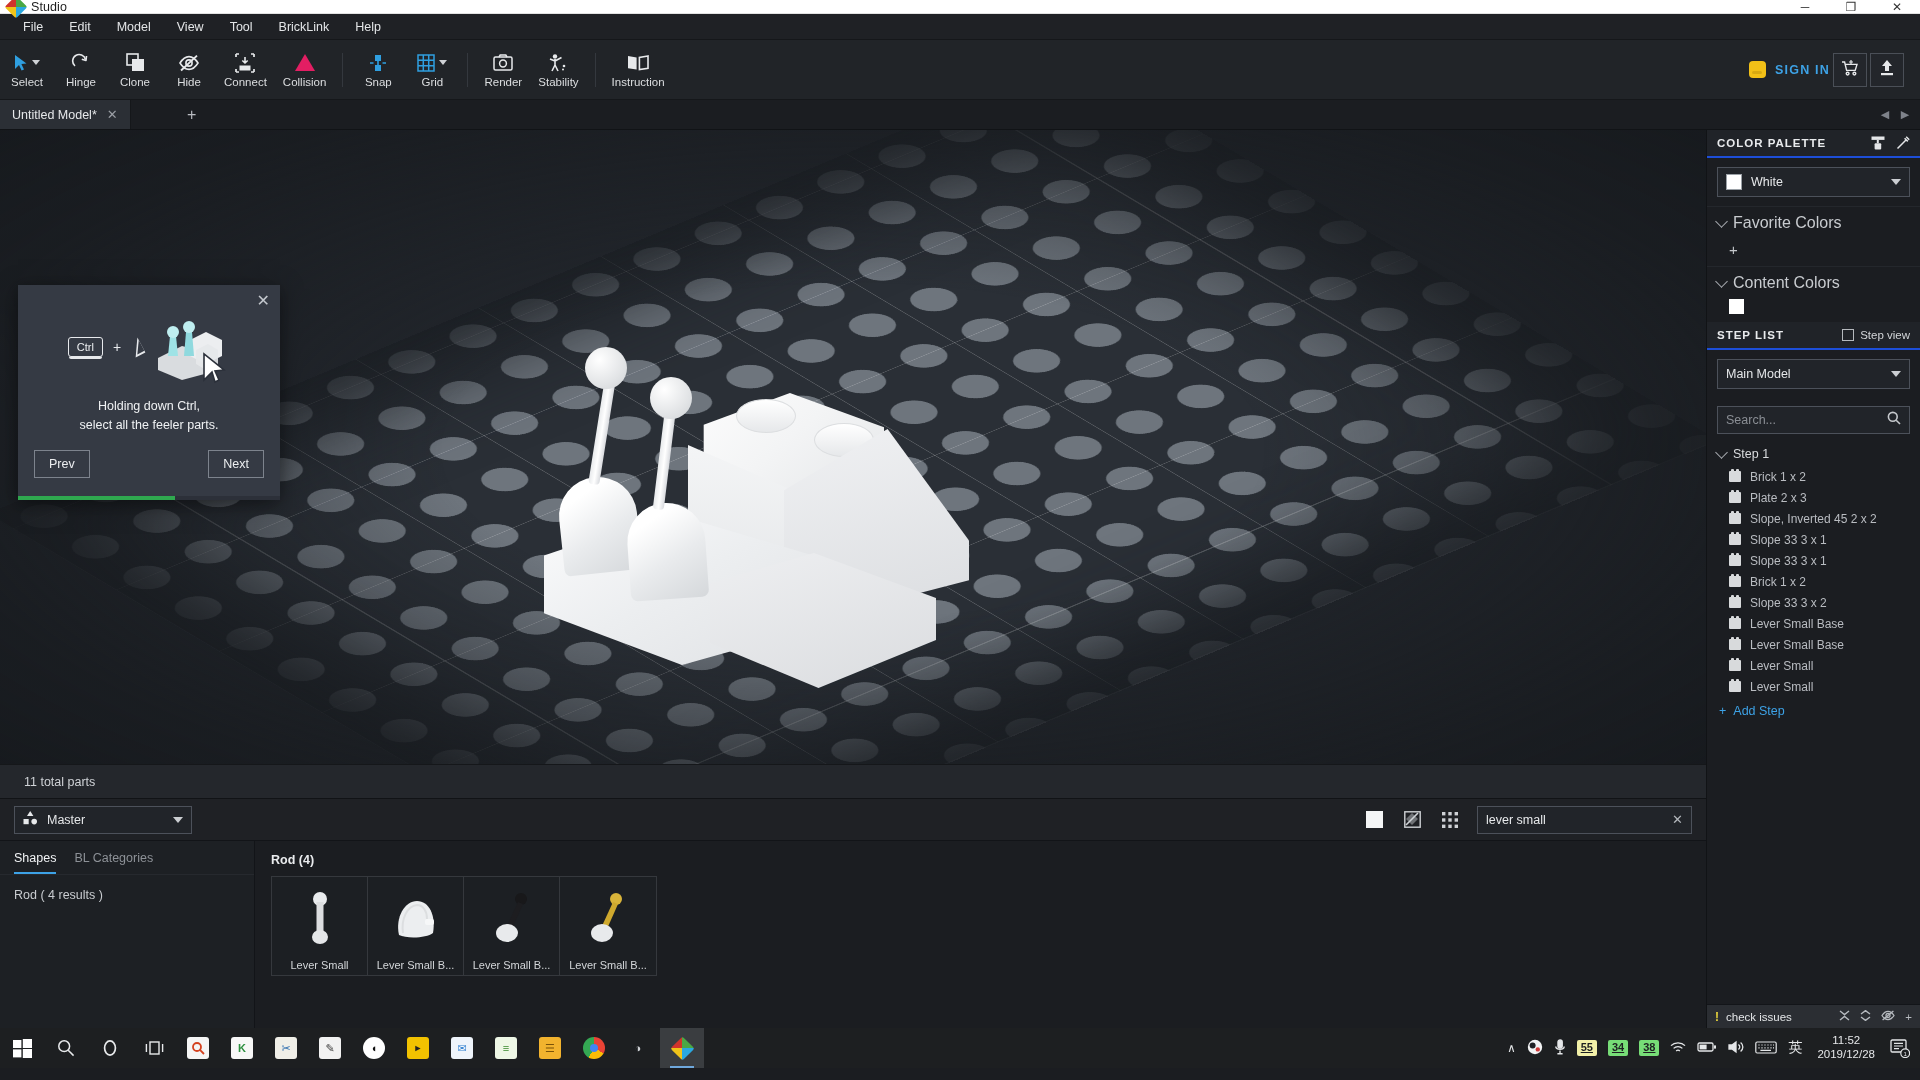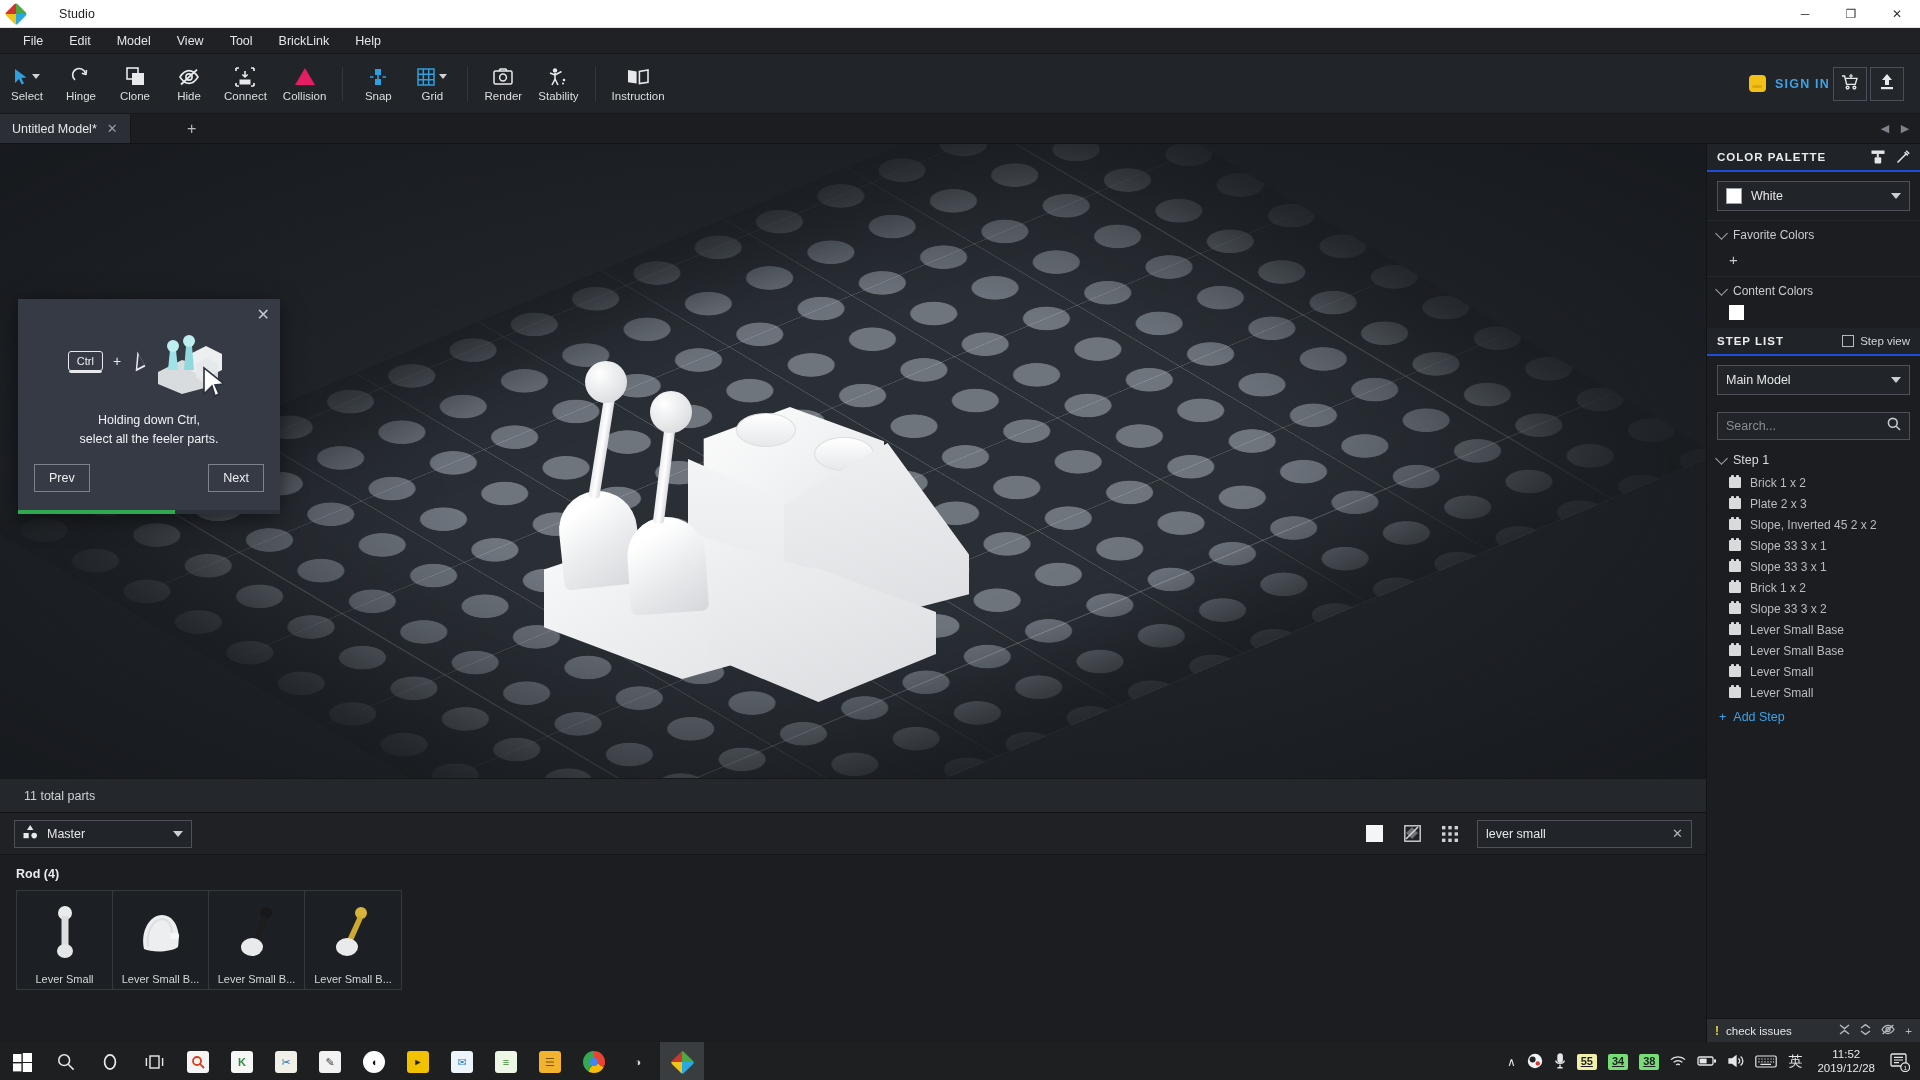--- a/index.html
+++ b/index.html
@@ -4,23 +4,22 @@
 <style>
   * { margin:0; padding:0; box-sizing:border-box; }
   html,body { width:1920px; height:1080px; overflow:hidden; }
   body {
     font-family:"Liberation Sans", sans-serif;
     background:#1b1d21; color:#d6d8da;
     -webkit-font-smoothing:antialiased;
   }
   
   #titlebar{
-    height:28px; background:#ffffff; display:flex; align-items:center;
+    height:14px; background:#ffffff; display:flex; align-items:center;
     border-bottom:1px solid #e2e2e2;
-    gap:28px;
   }
   #titlebar .app-ico{
     width:16px;height:16px;margin:0 7px 0 8px;position:relative;
     background:conic-gradient(from 45deg,#2aa8e0 0deg 90deg,#f0c419 90deg 180deg,#d0342c 180deg 270deg,#4aa845 270deg 360deg);
     transform:rotate(45deg);border-radius:2px;
   }
   #titlebar .app-title{ font-size:12.5px;color:#1d1d1d;letter-spacing:.1px;}
   #titlebar .wbtns{ margin-left:auto;display:flex;height:100%;}
   #titlebar .wbtn{
     width:46px;height:100%;display:flex;align-items:center;justify-content:center;
@@ -199,21 +198,21 @@
   .pheader .hicons{margin-left:auto;display:flex;gap:11px;align-items:center;}
   .pheader .hicons span{cursor:pointer;display:flex;}
   .panel-pad{padding:9px 10px;}
   .colorcombo{
     height:30px;border:1px solid #4c515a;background:#212429;display:flex;align-items:center;
     padding:0 8px;gap:9px;font-size:12.5px;color:#e6e8ea;cursor:pointer;
   }
   .swatch{width:16px;height:16px;background:#fff;border:1px solid #9aa0a6;}
   .group{border-top:1px solid #24272c;}
   .grouphd{
-    display:flex;align-items:center;gap:7px;padding:7px 10px;font-size:12px;color:#c8cbcf;cursor:pointer;
+    display:flex;align-items:center;gap:7px;padding:7px 10px;font-size:16px;color:#c8cbcf;cursor:pointer;
   }
   .chev{width:9px;height:9px;border-right:1.6px solid #a9adb2;border-bottom:1.6px solid #a9adb2;
         transform:rotate(45deg);margin-bottom:3px;}
   .plusrow{padding:2px 0 8px 22px;color:#c4c7cb;font-size:15px;cursor:pointer;}
   .contentswatch{margin:0 0 8px 22px;width:15px;height:15px;background:#fff;cursor:pointer;}
   .stepcheck{display:flex;align-items:center;gap:6px;font-weight:normal;letter-spacing:0;font-size:11.5px;color:#d2d5d8;cursor:pointer;}
   .cbox{width:12px;height:12px;border:1.4px solid #b5b9be;background:transparent;}
   .srchrow{padding:8px 10px;}
   .srchinner{
     height:28px;border:1px solid #4c515a;background:#212429;display:flex;align-items:center;
@@ -592,20 +591,27 @@
             </svg>
           </div>
           <div class="searchbox">
             <input type="text" value="lever small" style="">
             <span class="clr">✕</span>
           </div>
         </div>
       </div>
 
       <div id="pb-body">
+        <div id="pb-cats">
+          <div class="tabs">
+            <div class="ctab active">Shapes</div>
+            <div class="ctab">BL Categories</div>
+          </div>
+          <div class="result">Rod ( 4 results )</div>
+        </div>
 
         <div id="pb-grid">
           <div class="gtitle">Rod (4)</div>
           <div class="cards">
 
             <div class="pcard">
               <div class="thumb">
                 <svg width="46" height="56" viewBox="0 0 46 56">
                   <circle cx="23" cy="9" r="7" fill="#e9ebed"></circle>
                   <rect x="19.5" y="12" width="7" height="32" fill="#dcdee0"></rect>

